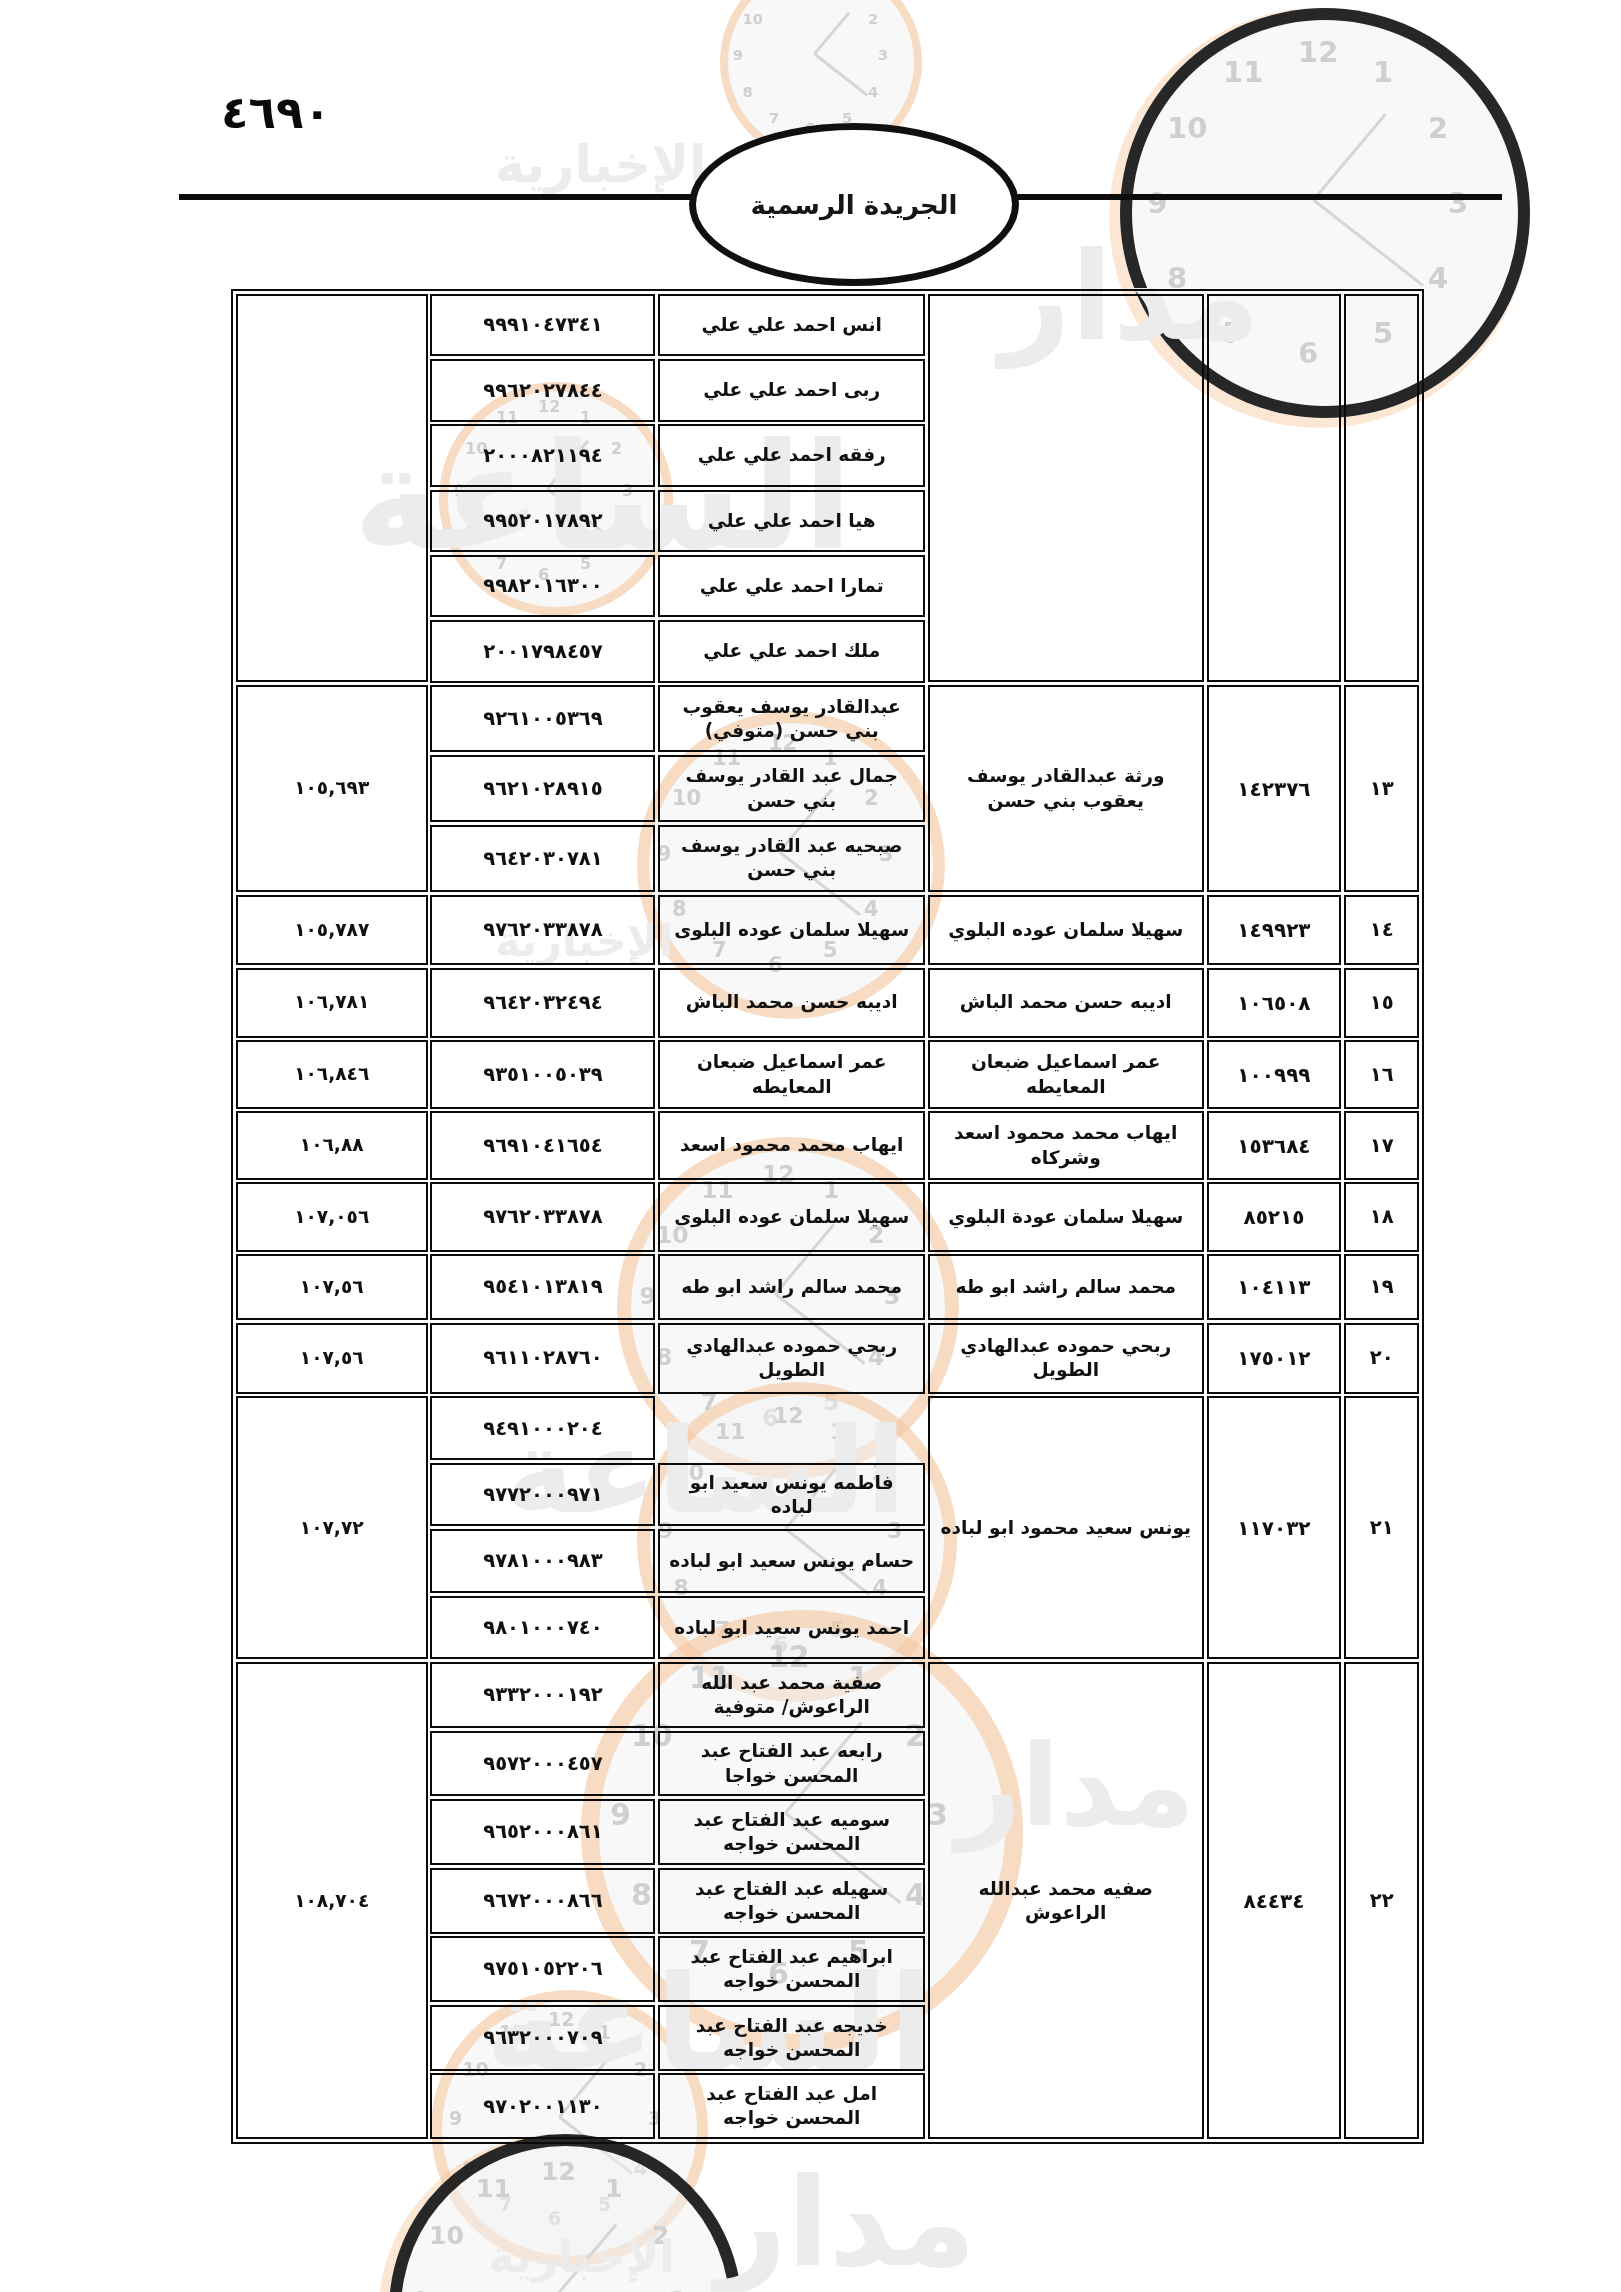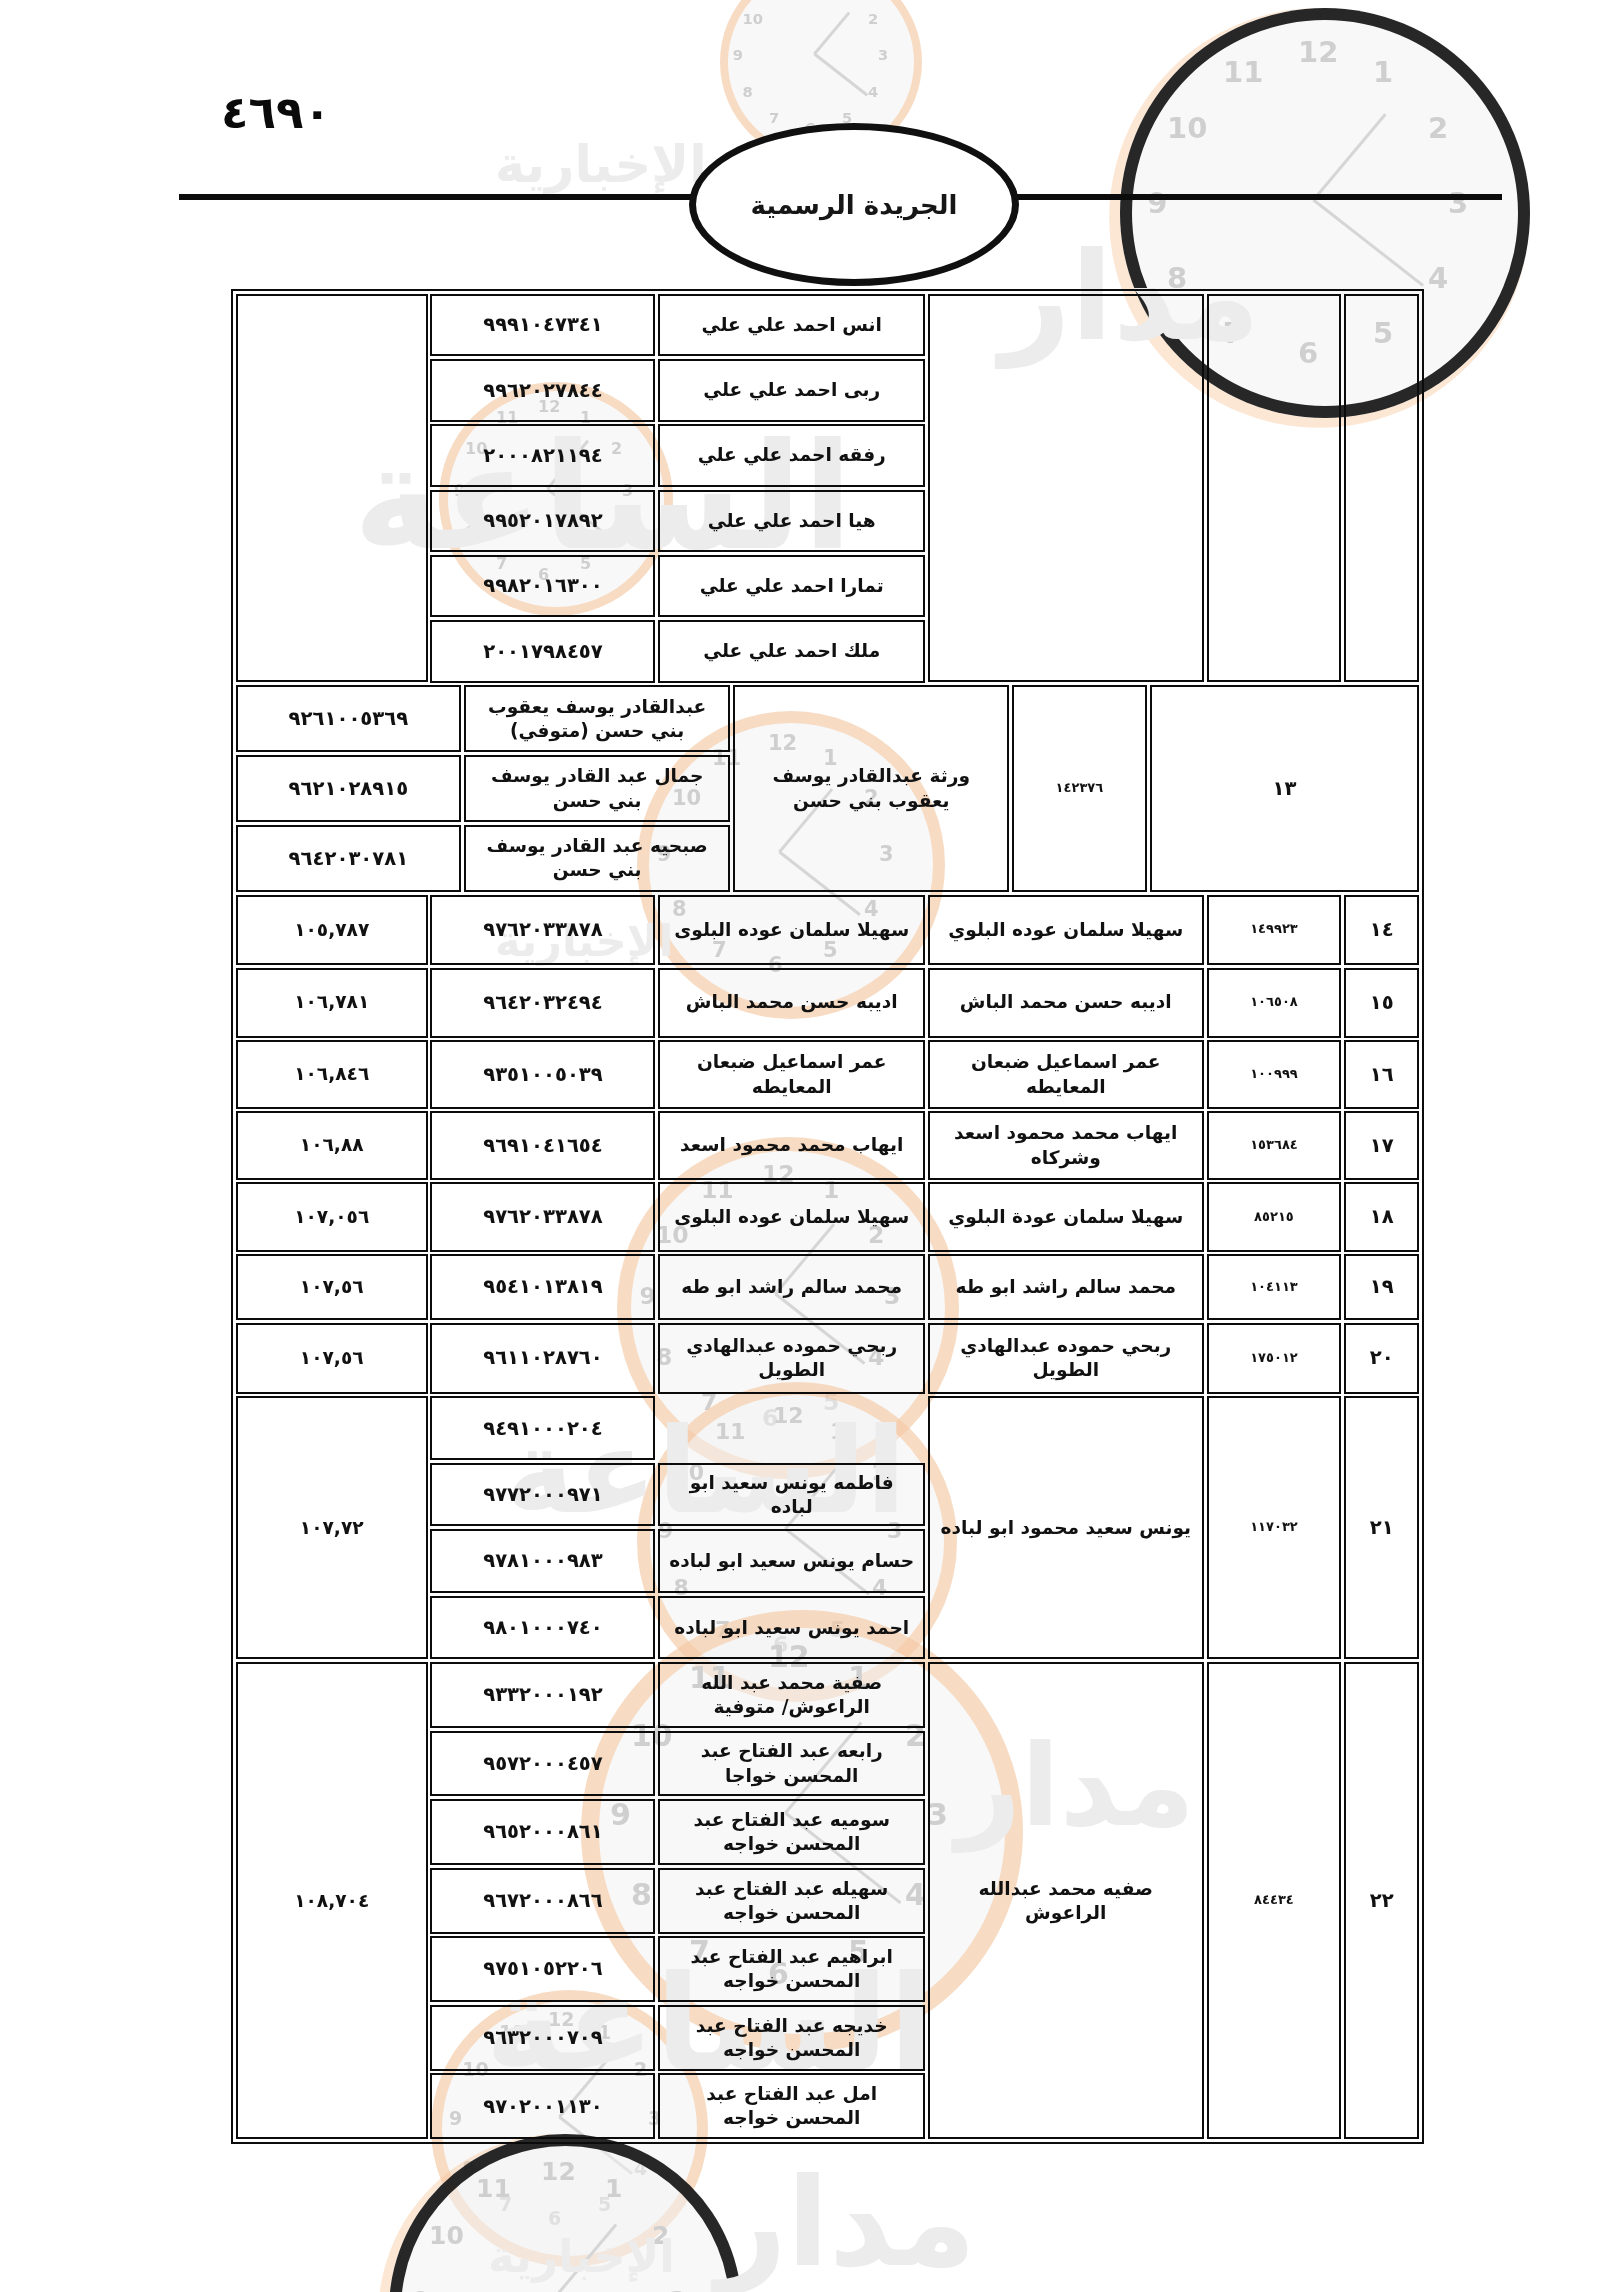--- a/index.html
+++ b/index.html
@@ -44,21 +44,21 @@
     text-align:center;direction:rtl;
     font-weight:bold;font-size:18.6px;line-height:1.3;color:#111;
     padding:2px 5.9px;min-height:0;min-width:0;
   }
   .c-amount{flex:0 0 16.2%;}
   .heirs-col{flex:0 0 41.8%;display:flex;flex-direction:column;gap:2.9px;min-width:0;}
   .heir-row{flex:1;display:flex;gap:2.9px;min-height:0;}
   .c-id{flex:0 0 45.5%;font-size:19.6px;letter-spacing:1px;}
   .c-heir{flex:1;}
   .c-main{flex:0 0 23.3%;}
-  .c-file{flex:0 0 11.4%;font-size:13px;}
+  .c-file{flex:0 0 11.4%;font-size:20px;}
   .c-num{flex:1;font-size:19.6px;}
 </style>
 </head>
 <body>
 
 <div id="wm-layer">
     <div class="wm wm-clock" style="left: 1120px; top: 7.8px; width: 386px; height: 386px; border: 12.7px solid rgba(22, 22, 22, 0.92); background: rgba(242, 242, 242, 0.5); box-shadow: rgba(248, 196, 150, 0.4) -5.9px 4.9px 0px 4.9px;">
       <span class="wm-num" style="left: 166px; top: 15.3px; font-size: 29px;">12</span>
       <span class="wm-num" style="left: 241px; top: 35px; font-size: 29px;">1</span>
       <span class="wm-num" style="left: 296px; top: 91px; font-size: 29px;">2</span>
@@ -239,20 +239,21 @@
         <div class="heir-row">
           <div class="cell c-id">٢٠٠١٧٩٨٤٥٧</div>
           <div class="cell c-heir">ملك احمد علي علي</div>
         </div>
       </div>
       <div class="cell c-main"></div>
       <div class="cell c-file"></div>
       <div class="cell c-num"></div>
     </div>
     <div class="gz-block" style="flex: 215 1 0px;">
+      <div class="cell c-amount">١٠٥,٦٩٣</div>
       <div class="heirs-col">
         <div class="heir-row">
           <div class="cell c-id">٩٢٦١٠٠٥٣٦٩</div>
           <div class="cell c-heir">عبدالقادر يوسف يعقوب بني حسن (متوفي)</div>
         </div>
         <div class="heir-row">
           <div class="cell c-id">٩٦٢١٠٢٨٩١٥</div>
           <div class="cell c-heir">جمال عبد القادر يوسف بني حسن</div>
         </div>
         <div class="heir-row">

